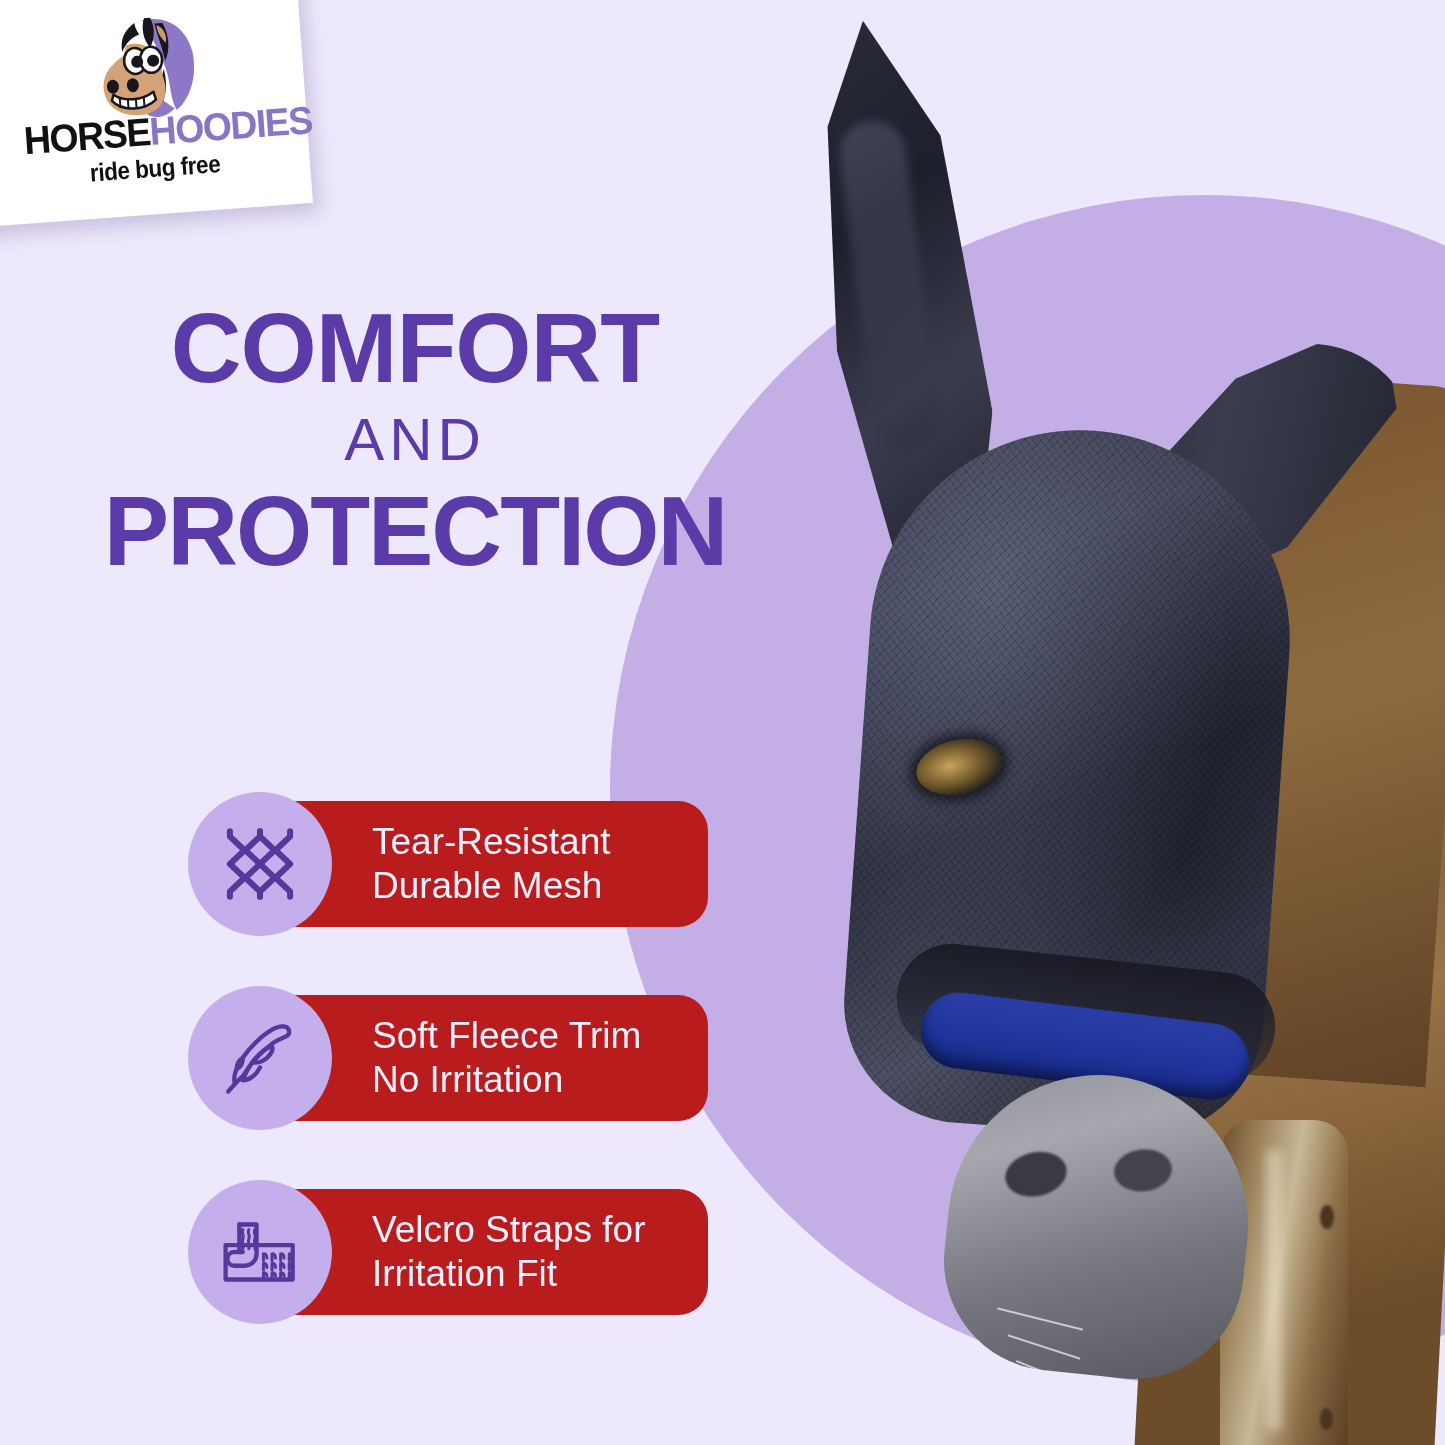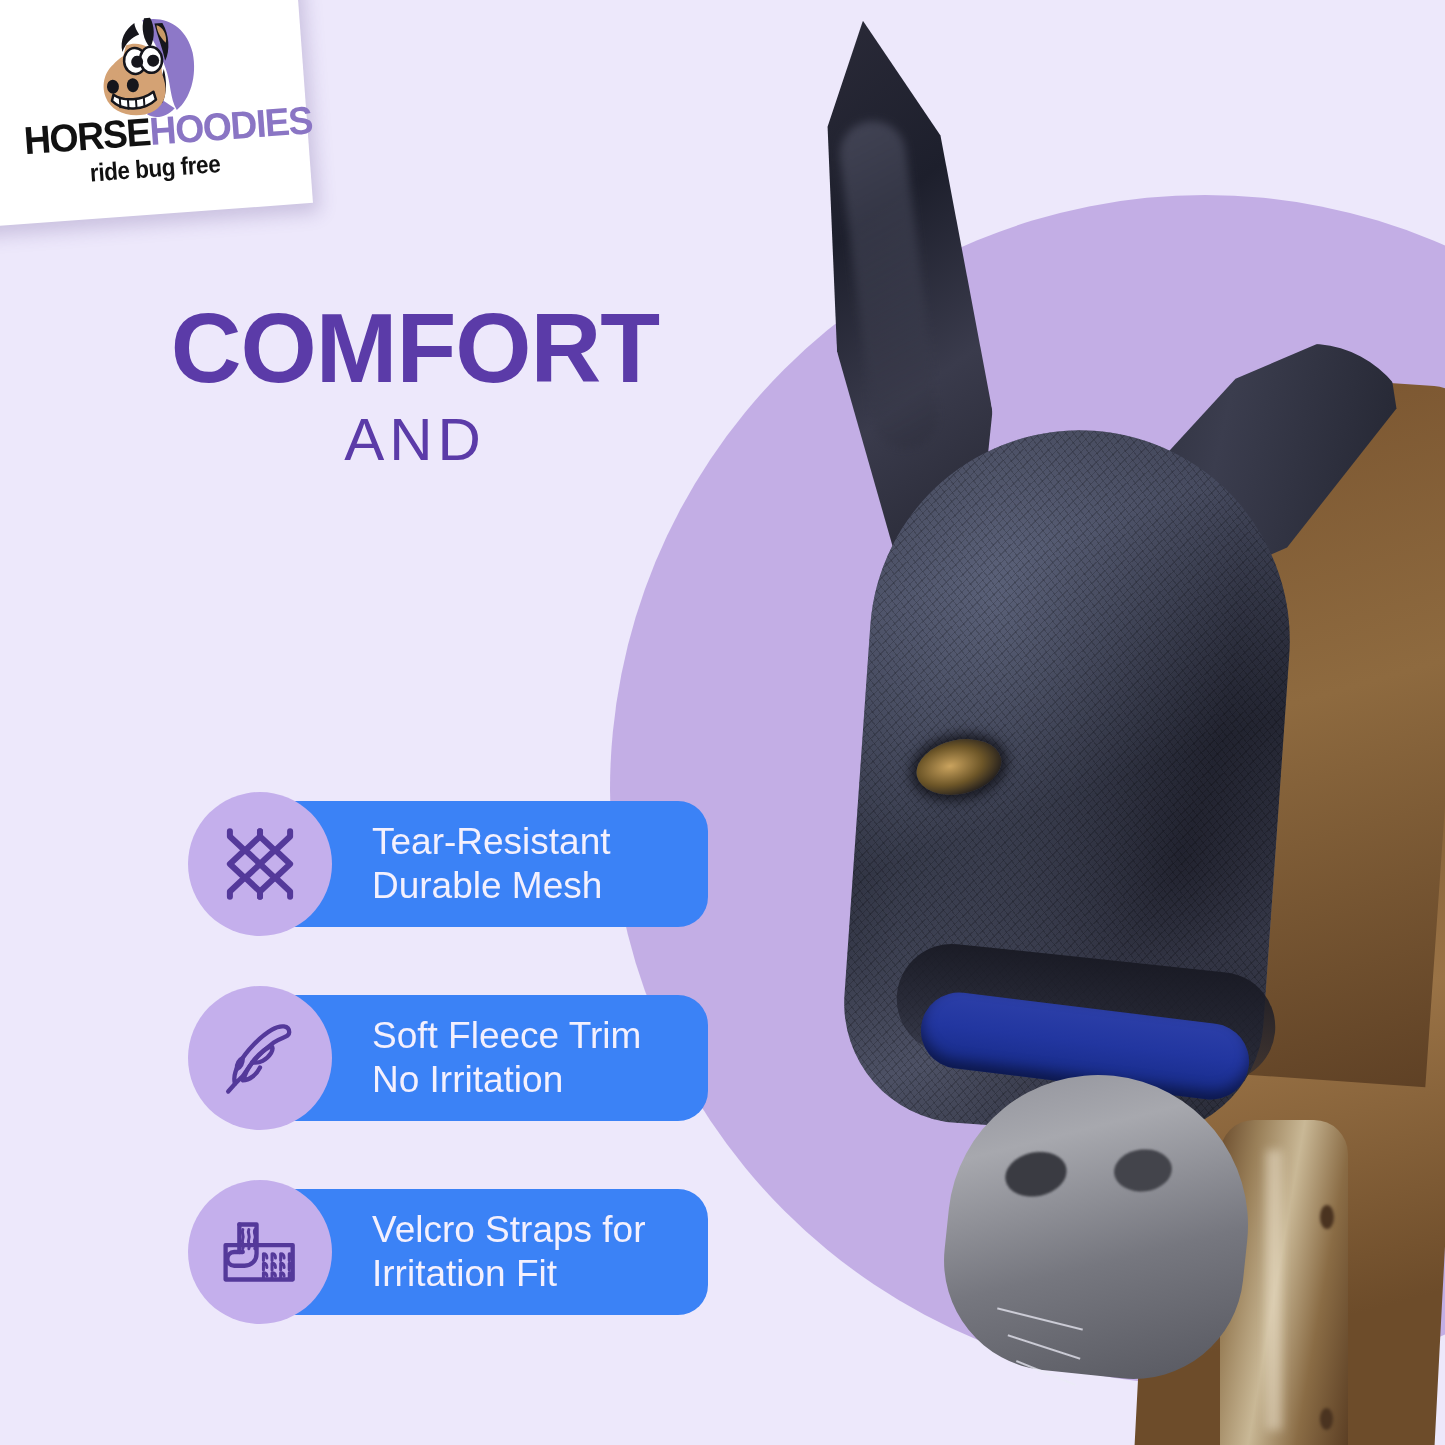--- a/index.html
+++ b/index.html
@@ -315,21 +315,21 @@
     position: relative;
     height: 142px;
     margin-bottom: 52px;
   }
   .pill {
     position: absolute;
     left: 68px;
     top: 9px;
     width: 452px;
     height: 126px;
-    background: #3b82f6;
+    background: #b91c1c;
     border-radius: 30px;
     display: flex;
     align-items: center;
     box-sizing: border-box;
     padding-left: 116px;
   }
   .pill-text {
     color: #f4f0fd;
     font-family: "Liberation Sans", sans-serif;
     font-size: 37px;
@@ -410,20 +410,21 @@
         <path d="M34 81 L34 92 M42 83 L42 94 M50 84 L50 94 M58 83 L58 93" stroke="#16161c" stroke-width="2"></path>
       </svg>
     </div>
     <div class="logo-word"><span class="w1">HORSE</span><span class="w2">HOODIES</span></div>
     <div class="logo-tag">ride bug free</div>
   </div>
 
   <div class="headline">
     <div class="hl-1">COMFORT</div>
     <div class="hl-2">AND</div>
+    <div class="hl-3">PROTECTION</div>
   </div>
 
   <div class="features">
 
     <div class="feature">
       <div class="pill">
         <div class="pill-text">Tear-Resistant
 Durable Mesh</div>
       </div>
       <div class="icon-circle">

